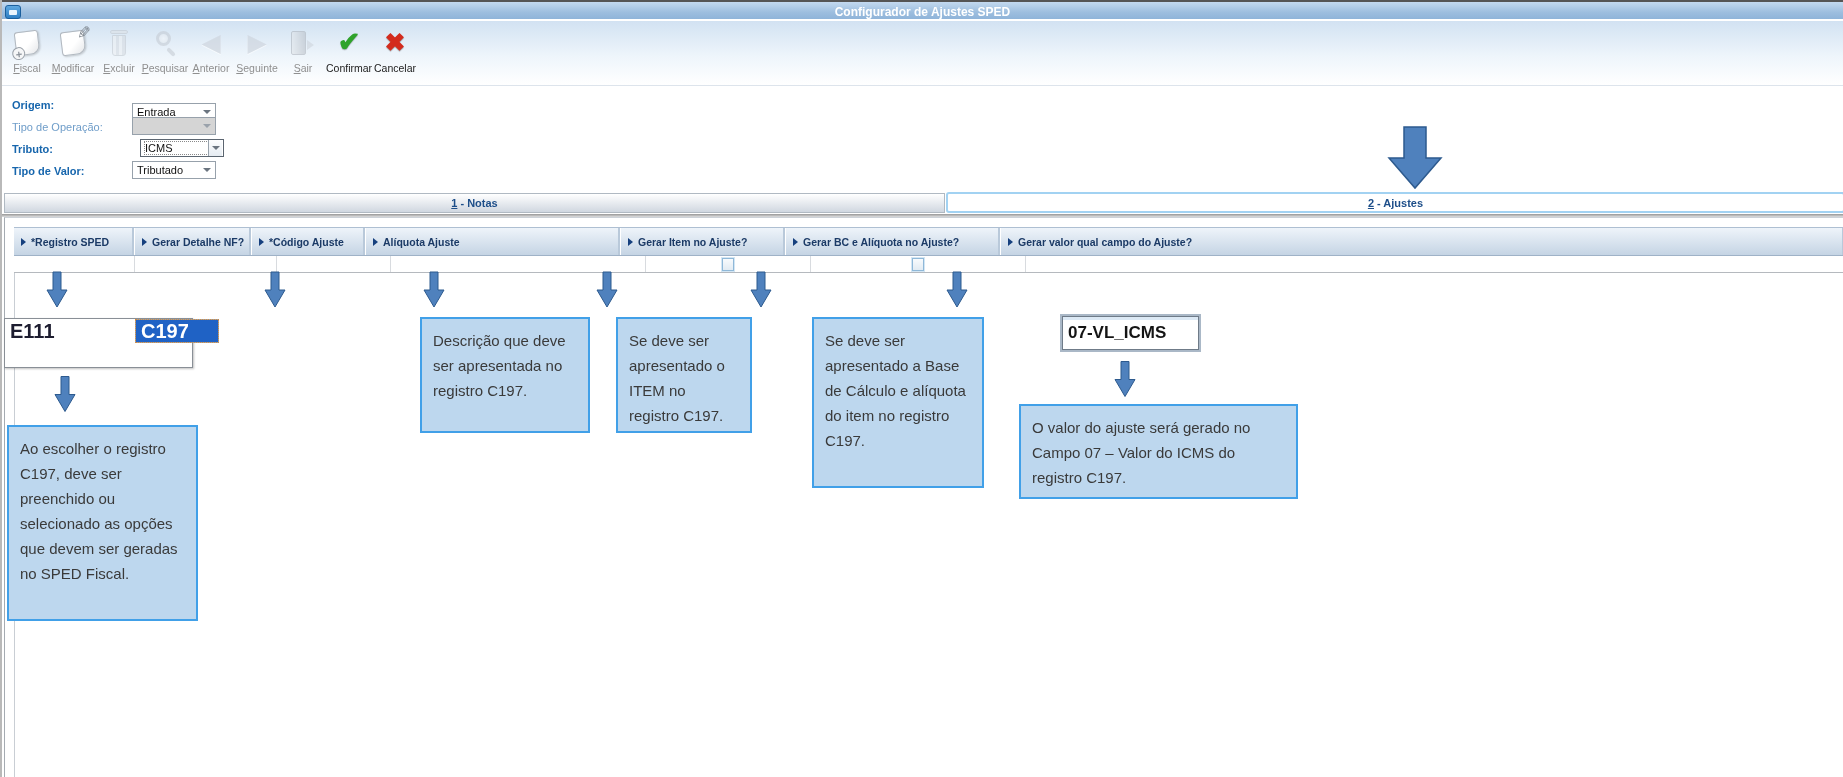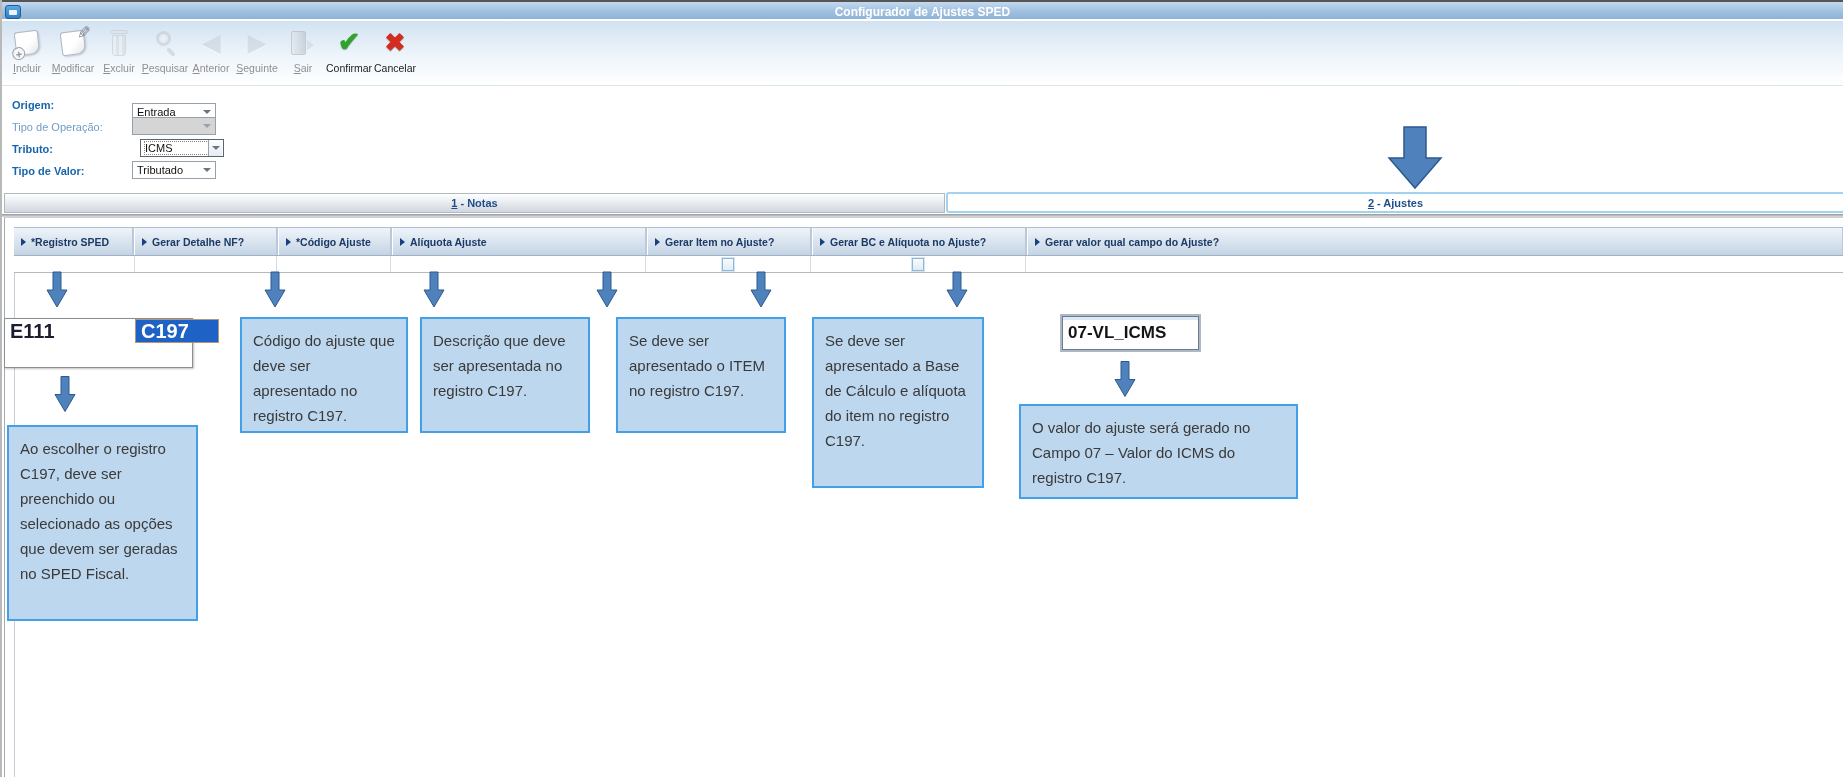--- a/index.html
+++ b/index.html
@@ -138,21 +138,21 @@
     <div class="title">Configurador de Ajustes SPED</div>
   </div>
 
   <div class="toolbar">
     <div class="tbtn">
       <div class="ticon">
           <span class="ic-note">
             <span class="ic-plus"></span>
           </span>
         </div>
-      <div class="tlabel accel">Incluir</div>
+      <div class="tlabel accel">Fiscal</div>
     </div>
     <div class="tbtn">
       <div class="ticon">
           <span class="ic-note ic-pencil"></span>
         </div>
       <div class="tlabel accel">Modificar</div>
     </div>
     <div class="tbtn">
       <div class="ticon dim">
           <span class="ic-trash">
@@ -241,21 +241,21 @@
   </div>
   <div class="tabline"></div>
 
   <div class="panel">
     <div class="gutter"></div>
     <div class="ghead">
       <div class="gcell" style="width:121px">
           <span class="mk"></span>
           <span>*Registro SPED</span>
         </div>
-      <div class="gcell" style="width:144px">
+      <div class="gcell" style="width:117px">
           <span class="mk"></span>
           <span>Gerar Detalhe NF?</span>
         </div>
       <div class="gcell" style="width:114px">
           <span class="mk"></span>
           <span>*Código Ajuste</span>
         </div>
       <div class="gcell" style="width:255px">
           <span class="mk"></span>
           <span>Alíquota Ajuste</span>
@@ -309,23 +309,22 @@
 
   <div class="listbox">
     <div class="litem sel">C197</div>
     <div class="litem">E111</div>
   </div>
   <svg class="arr" style="left:52px; top:374px" width="22" height="40">
       <use href="#arrow-down"></use>
     </svg>
 
   <div class="callout" style="left:5px;   top:425px; width:191px; height:196px">Ao escolher o registro C197, deve ser preenchido ou selecionado as opções que devem ser geradas no SPED Fiscal.</div>
-  <div class="callout" style="left:238px; top:317px; width:168px; height:116px">Código do ajuste que deve ser apresentado no registro C197.</div>
   <div class="callout" style="left:418px; top:317px; width:170px; height:116px">Descrição que deve ser apresentada no registro C197.</div>
-  <div class="callout" style="left:614px; top:317px; width:170px; height:116px">Se deve ser apresentado o ITEM no registro C197.</div>
+  <div class="callout" style="left:614px; top:317px; width:136px; height:116px">Se deve ser apresentado o ITEM no registro C197.</div>
   <div class="callout" style="left:810px; top:317px; width:172px; height:171px">Se deve ser apresentado a Base de Cálculo e alíquota do item no registro C197.</div>
 
   <div class="valuebox">07-VL_ICMS</div>
   <svg class="arr" style="left:1112px; top:356px" width="22" height="46">
       <use href="#arrow-down"></use>
     </svg>
   <div class="callout" style="left:1017px; top:404px; width:279px; height:95px">O valor do ajuste será gerado no Campo 07 – Valor do ICMS do registro C197.</div>
 
 </div>
 

